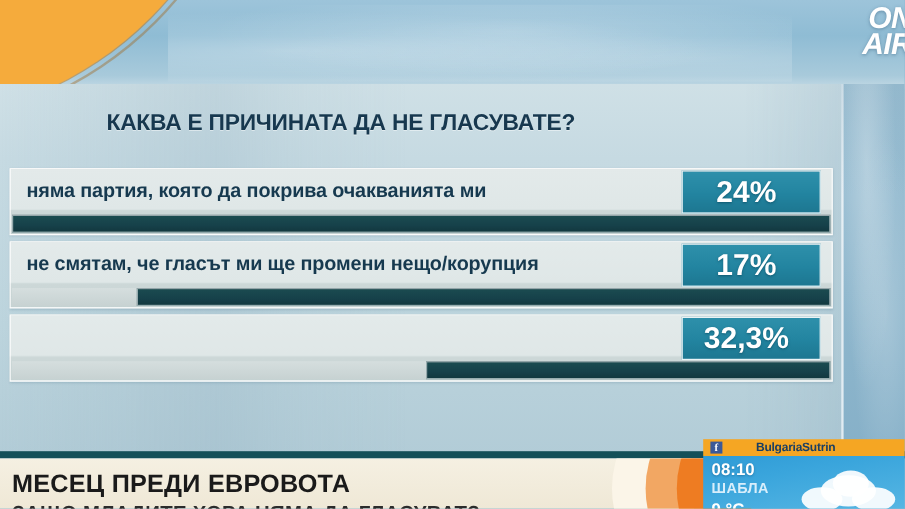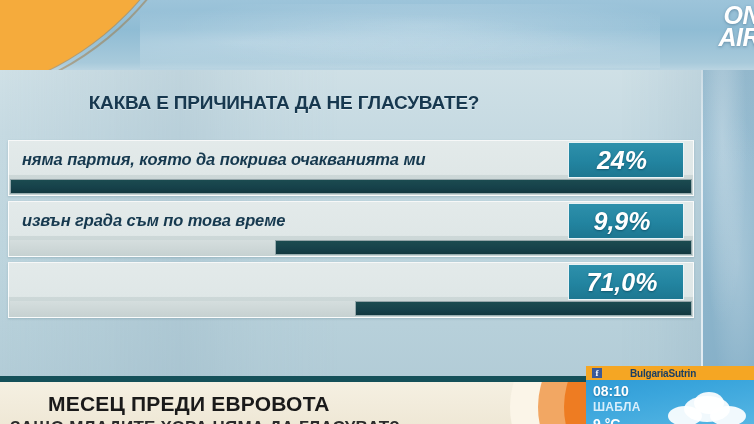--- a/index.html
+++ b/index.html
@@ -78,21 +78,21 @@
   
   #chart-title {
     position:absolute; left:0; top:92px; width:568px;
     text-align:center;
     font-size:19px; font-weight:bold; letter-spacing:-.2px;
     color:#17384f;
     text-shadow:0 1px 0 rgba(255,255,255,.45);
   }
 
   
-  #poll { position:absolute; left:8px; top:140px; width:686px;font-style:italic; }
+  #poll { position:absolute; left:8px; top:140px; width:686px; }
   .row { position:relative; height:60px; margin-bottom:1px; }
   .row-box {
     position:absolute; left:0; top:0; width:686px; height:56px;
     border:1px solid rgba(255,255,255,.85);
     background:linear-gradient(180deg,#e3eaea 0%,#dfe7e7 62%,#cdd8d8 63%,#c5d2d2 100%);
     box-shadow:0 1px 2px rgba(60,100,120,.22);
   }
   .row-label {
     position:absolute; left:14px; top:0; height:38px; line-height:38px;
     font-size:16.5px; font-weight:bold; color:#16394f;
@@ -121,21 +121,21 @@
   .lt-dark {
     position:absolute; left:0; top:0; width:754px; height:6px;
     background:#145059;
   }
   .lt-body {
     position:absolute; left:0; top:6px; width:608px; height:42px;
     background:linear-gradient(180deg,#f5f0e2 0%,#efe8d6 100%);
   }
   .lt-title {
     position:absolute; left:10px; top:10px;
-    font-size:21px; font-weight:bold; color:#1a1a1a; letter-spacing:.2px;margin-left:38px;
+    font-size:21px; font-weight:bold; color:#1a1a1a; letter-spacing:.2px;
   }
   .lt-sub {
     position:absolute; left:10px; top:36px;
     font-size:17px; font-weight:bold; color:#2b2b2b; letter-spacing:.2px;
   }
   .lt-swoosh {
     position:absolute; left:506px; top:6px; width:120px; height:42px; overflow:hidden;
   }
   .lt-swoosh i {
     position:absolute; display:block; top:-30px; height:110px; width:70px;
@@ -212,29 +212,29 @@
     <div class="row">
       <div class="row-box"></div>
       <div class="row-label">няма партия, която да покрива очакванията ми</div>
       <div class="pct">24%</div>
       <div class="track">
         <div class="fill" style="width: 682px;"></div>
       </div>
     </div>
     <div class="row">
       <div class="row-box"></div>
-      <div class="row-label">извън града съм по това време</div>
-      <div class="pct">9,9%</div>
+      <div class="row-label">не смятам, че гласът ми ще промени нещо/корупция</div>
+      <div class="pct">17%</div>
       <div class="track">
-        <div class="fill" style="width: 417px;"></div>
+        <div class="fill" style="width: 578px;"></div>
       </div>
     </div>
     <div class="row">
       <div class="row-box"></div>
-      <div class="pct">71,0%</div>
+      <div class="pct">32,3%</div>
       <div class="track">
         <div class="fill" style="width: 337px;"></div>
       </div>
     </div>
   </div>
 
 <div id="lower">
   <div class="lt-dark"></div>
   <div class="lt-body">
     <div class="lt-title">МЕСЕЦ ПРЕДИ ЕВРОВОТА</div>

